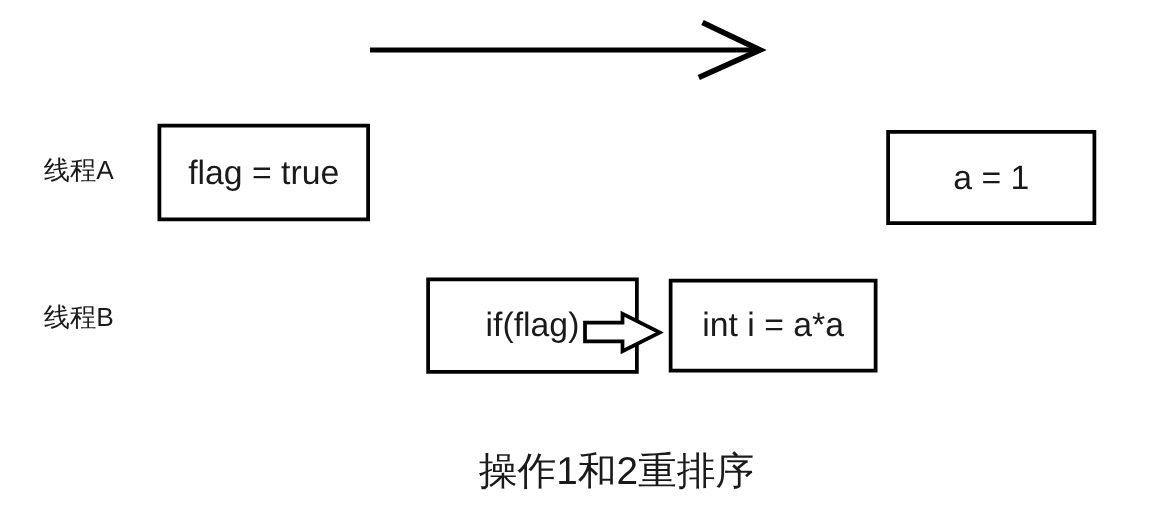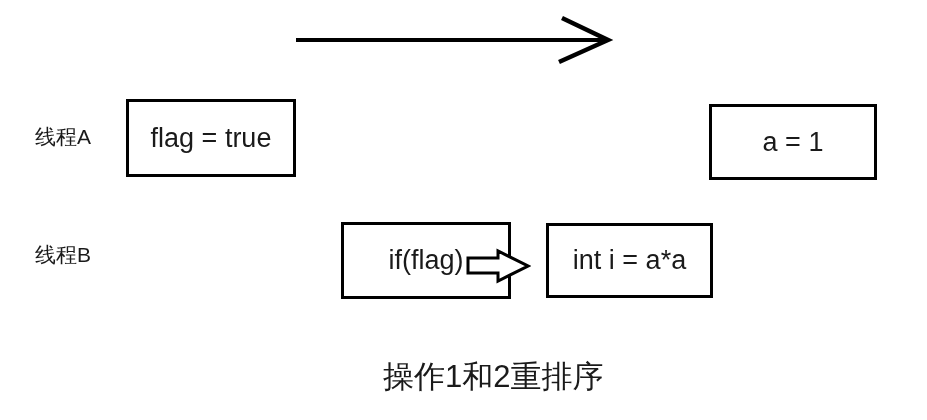--- a/index.html
+++ b/index.html
@@ -43,21 +43,21 @@
     background: #ffffff;
     display: flex;
     align-items: center;
     justify-content: center;
     font-size: 27px;
     white-space: nowrap;
   }
   .box-flag  { left: 126px; top: 99px;  width: 170px; height: 78px; }
   .box-a1    { left: 709px; top: 104px; width: 168px; height: 76px; }
   .box-if    { left: 297px; top: 222px; width: 170px; height: 77px; margin-left: 44px; }
-  .box-int   { left: 535px; top: 223px; width: 167px; height: 75px; margin-left: 11px; }
+  .box-int   { left: 535px; top: 223px; width: 167px; height: 75px; }
 
   
   .note {
     left: 562px;
     top: 186px;
     font-size: 21px;
     white-space: nowrap;
   }
 
   

